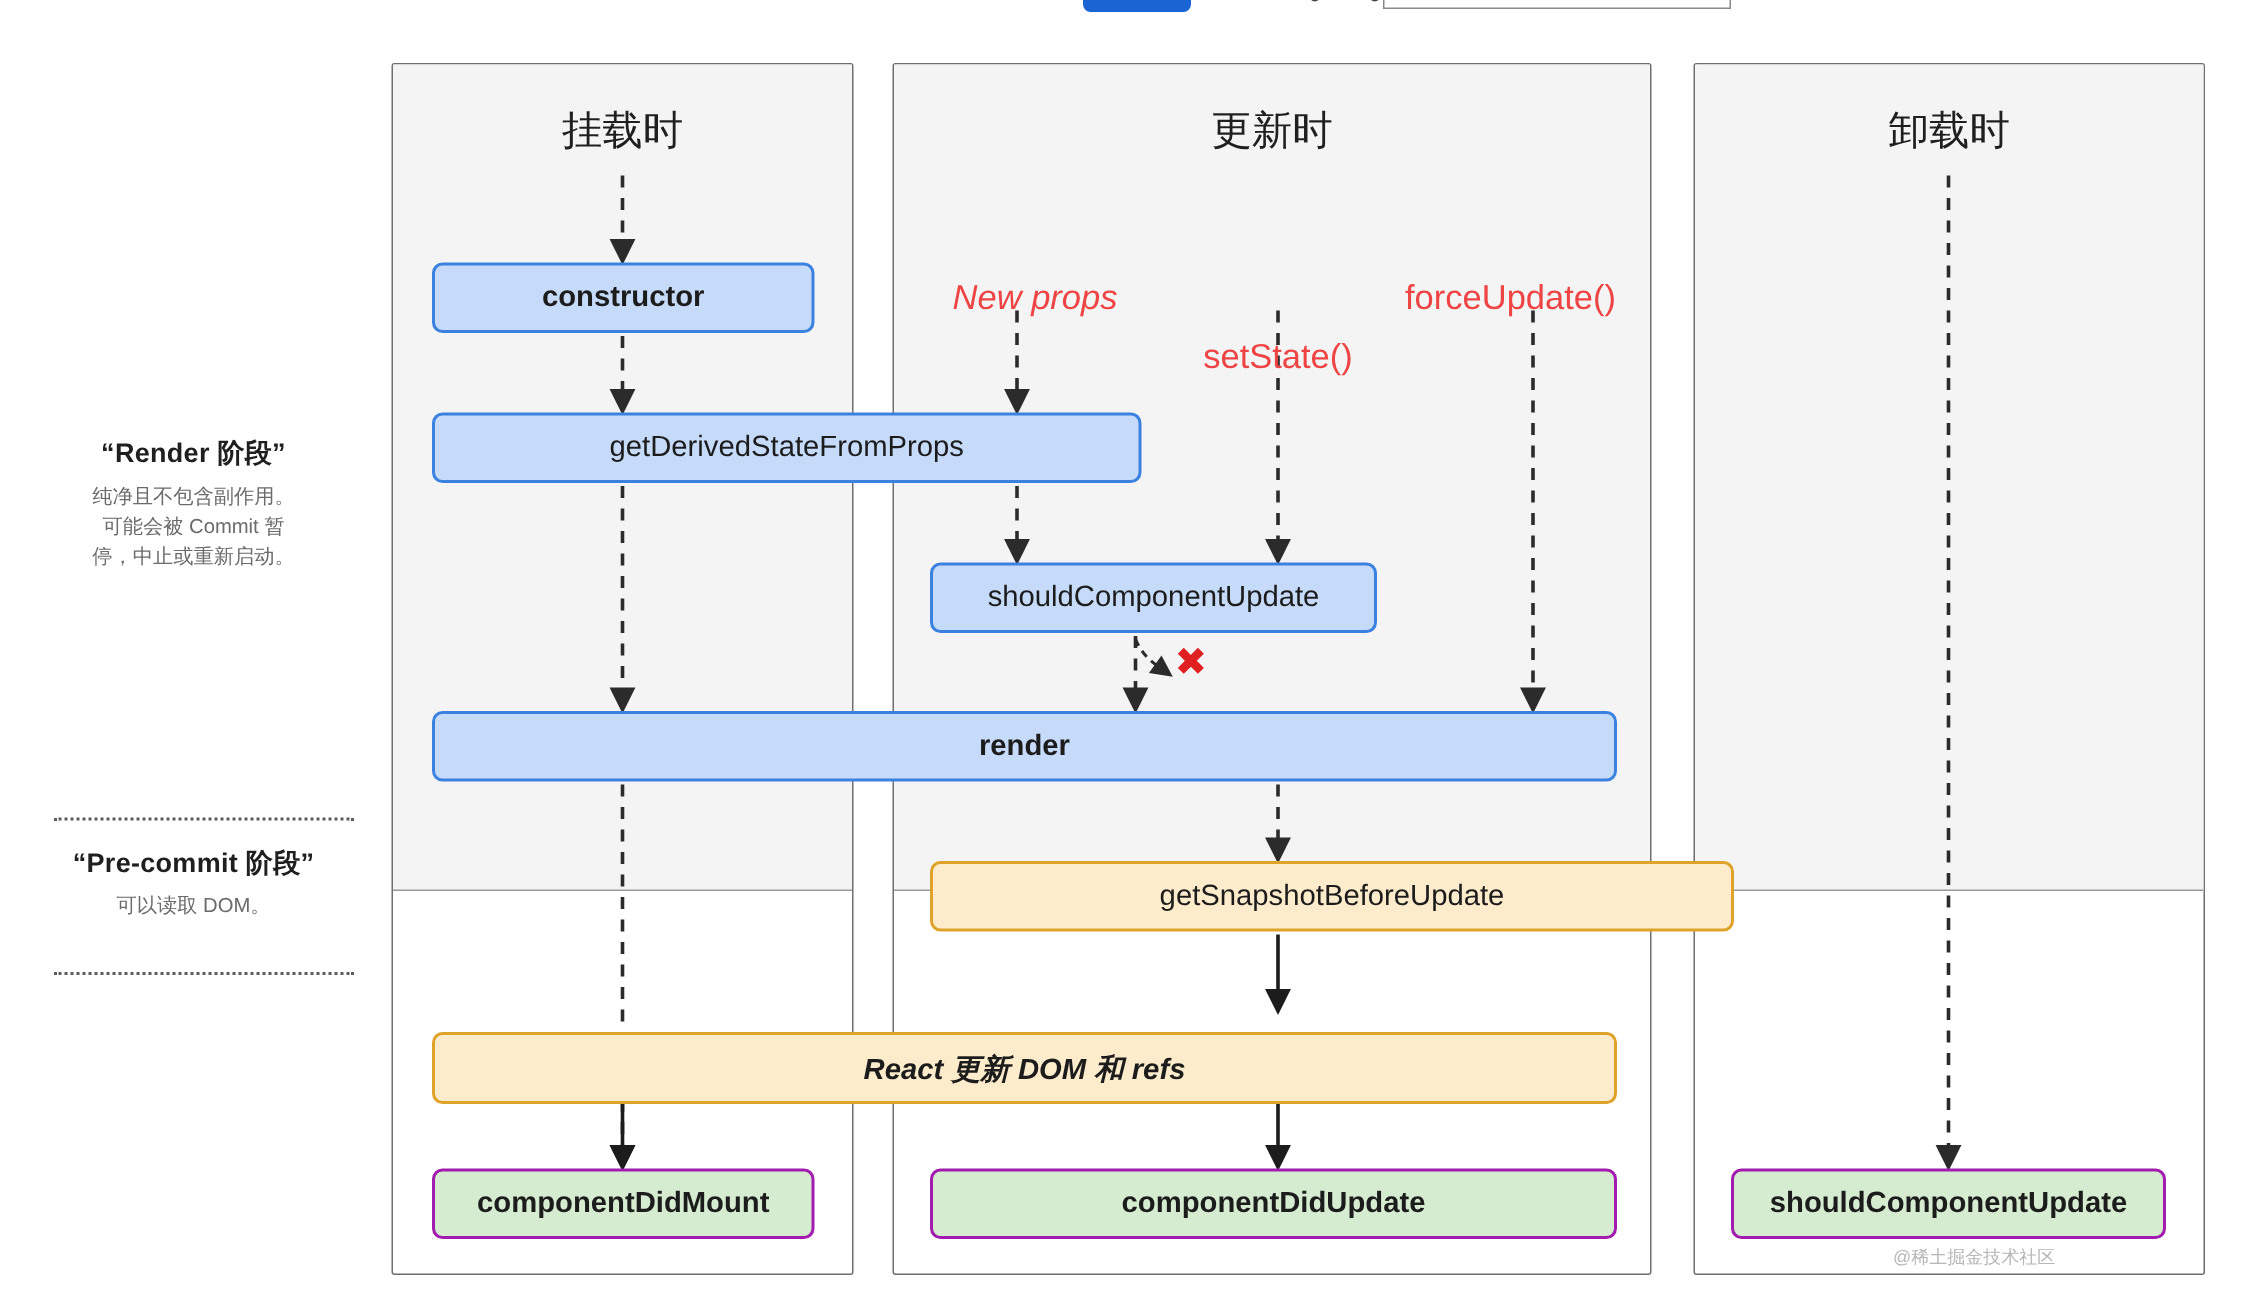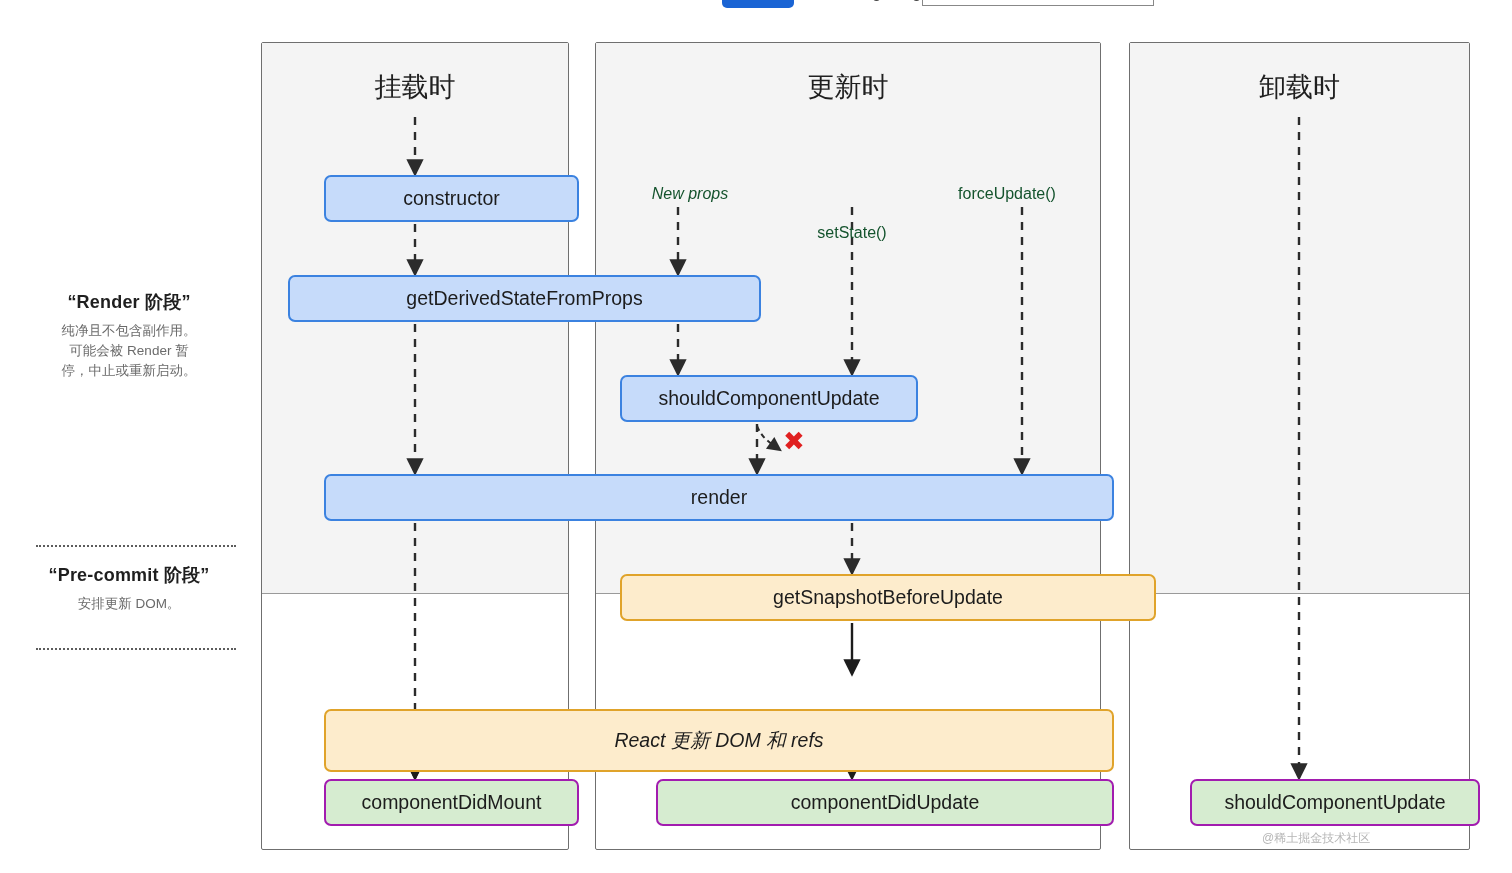--- a/index.html
+++ b/index.html
@@ -138,40 +138,40 @@
   .lbox.orange {
     background: #fdeccc;
     border: 2px solid #e0a32a;
     color: #1c1c1c;
   }
   .lbox.green {
     background: #d6ecd0;
     border: 2px solid #a21caf;
     color: #1c1c1c;
   }
-  .lbox.bold  { font-weight: normal; margin-left: 36px; }
+  .lbox.bold  { font-weight: bold; }
   .lbox.italic{ font-style: italic; }
 
   
   #box-constructor     { left: 288px;  top: 175px; width: 255px; height: 47px; }
   #box-gdsfp           { left: 288px;  top: 275px; width: 473px; height: 47px; }
   #box-scu             { left: 620px;  top: 375px; width: 298px; height: 47px; }
   #box-render          { left: 288px;  top: 474px; width: 790px; height: 47px; }
   #box-gsbu            { left: 620px;  top: 574px; width: 536px; height: 47px; }
-  #box-reactdom        { left: 288px;  top: 709px; width: 790px; height: 63px; }
+  #box-reactdom        { left: 288px;  top: 688px; width: 790px; height: 48px; }
   #box-cdmount         { left: 288px;  top: 779px; width: 255px; height: 47px; }
   #box-cdupdate        { left: 620px;  top: 779px; width: 458px; height: 47px; }
   #box-cwunmount       { left: 1154px; top: 779px; width: 290px; height: 47px; }
 
   
   .trigger-label {
     position: absolute;
     top: 185px;
-    font-size: 16px;
-    color: #14532d;
+    font-size: 23px;
+    color: #ef4444;
     z-index: 6;
     transform: translateX(-50%);
     white-space: nowrap;
   }
   .trigger-label.italic { font-style: italic; }
   #trig-newprops   { left: 690px; }
   #trig-setstate   { left: 852px; margin-top: 39px; }
   #trig-forceupdate{ left: 1007px; }
 
   
@@ -202,31 +202,31 @@
   <div class="tb-dot d2"></div>
   <div class="tb-input"></div>
 </div>
 
 <div id="phase-labels">
 
   <div class="phase-block" id="phase-render">
     <div class="phase-title">“Render 阶段”</div>
     <div class="phase-desc">
       <div>纯净且不包含副作用。</div>
-      <div>可能会被 Render 暂</div>
+      <div>可能会被 Commit 暂</div>
       <div>停，中止或重新启动。</div>
     </div>
   </div>
 
   <div class="phase-sep" id="sep-top"></div>
 
   <div class="phase-block" id="phase-precommit">
     <div class="phase-title">“Pre-commit 阶段”</div>
     <div class="phase-desc">
-      <div>安排更新 DOM。</div>
+      <div>可以读取 DOM。</div>
     </div>
   </div>
 
   <div class="phase-sep" id="sep-bottom"></div>
 
 
 </div>
 
 <div class="column" id="col-mount">
   <div class="col-grey"></div>

